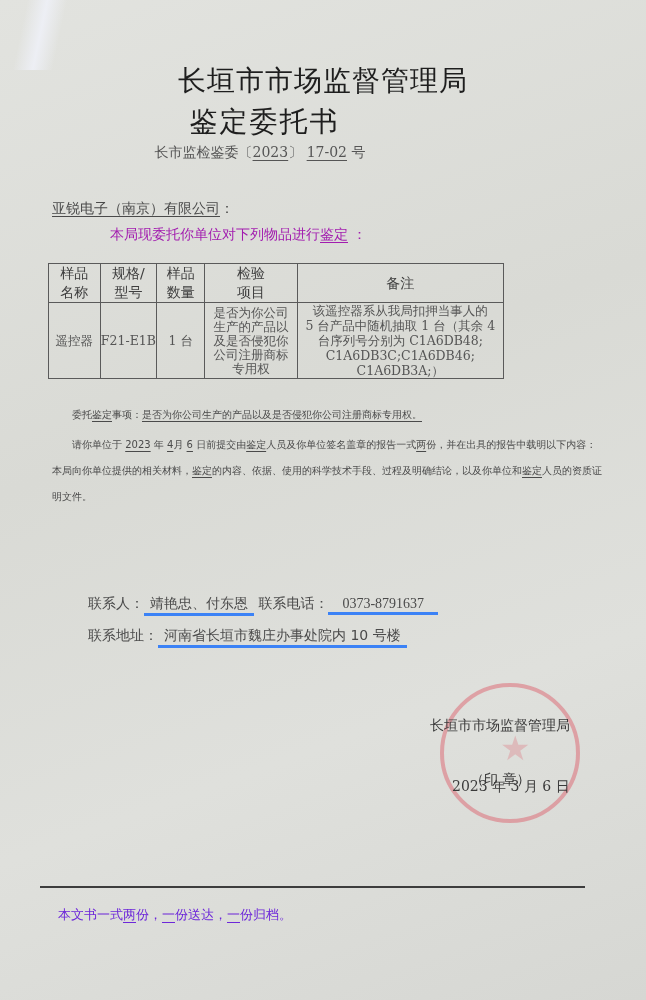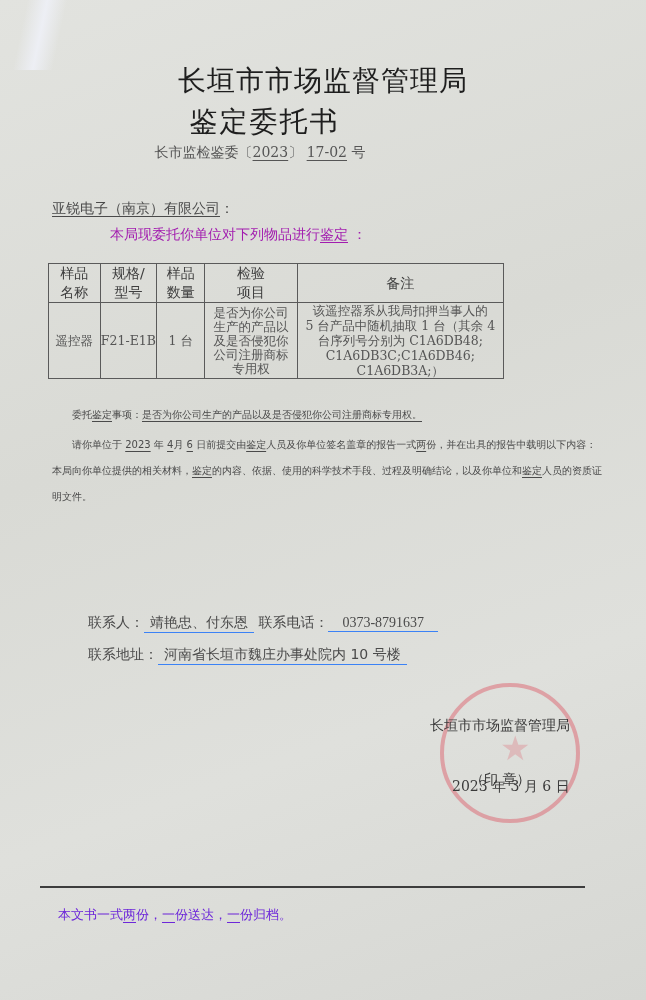--- a/index.html
+++ b/index.html
@@ -35,21 +35,21 @@
   }
   .hdr td { height: 38px; line-height: 19px; font-size: 14px; color: #3e3e3e; }
   .body td { height: 70px; }
   .small { font-size: 12.5px; line-height: 14px; color: #555; font-family: "DejaVu Serif", serif; margin-left: 20px; }
   .remark { font-size: 12.5px; line-height: 15px; color: #555; font-family: "DejaVu Serif", serif; }
   .para { font-size: 10px; color: #4a4a4a; line-height: 26px; }
   .p1 { left: 52px; top: 402px; width: 550px; white-space: normal; }
   .p2 { left: 52px; top: 432px; width: 550px; white-space: normal; }
   .contact1 { left: 88px; top: 595px; font-size: 14px; color: #4a4a4a; }
   .contact2 { left: 88px; top: 627px; font-size: 14px; color: #4a4a4a; text-align: center; }
-  .fill { display: inline-block; border-bottom: 1px solid #3b82f6; padding: 0 6px; margin-top: 19px; }
+  .fill { display: inline-block; border-bottom: 3px solid #3b82f6; padding: 0 6px; }
   .stamp {
     position: absolute; left: 440px; top: 683px; width: 132px; height: 132px;
     border-radius: 50%; border: 4px solid rgba(220,110,120,0.55);
   }
   .star {
     position: absolute; left: 500px; top: 728px; font-size: 34px; color: rgba(220,120,130,0.35);
   }
   .sign-org { left: 430px; top: 717px; font-size: 14px; color: #3a3a3a; }
   .sign-seal { left: 470px; top: 748px; font-size: 14px; color: #3a3a3a; margin-top: 23px; }
   .sign-date { left: 452px; top: 778px; font-size: 14px; color: #3a3a3a; font-family: "DejaVu Serif", serif; }

